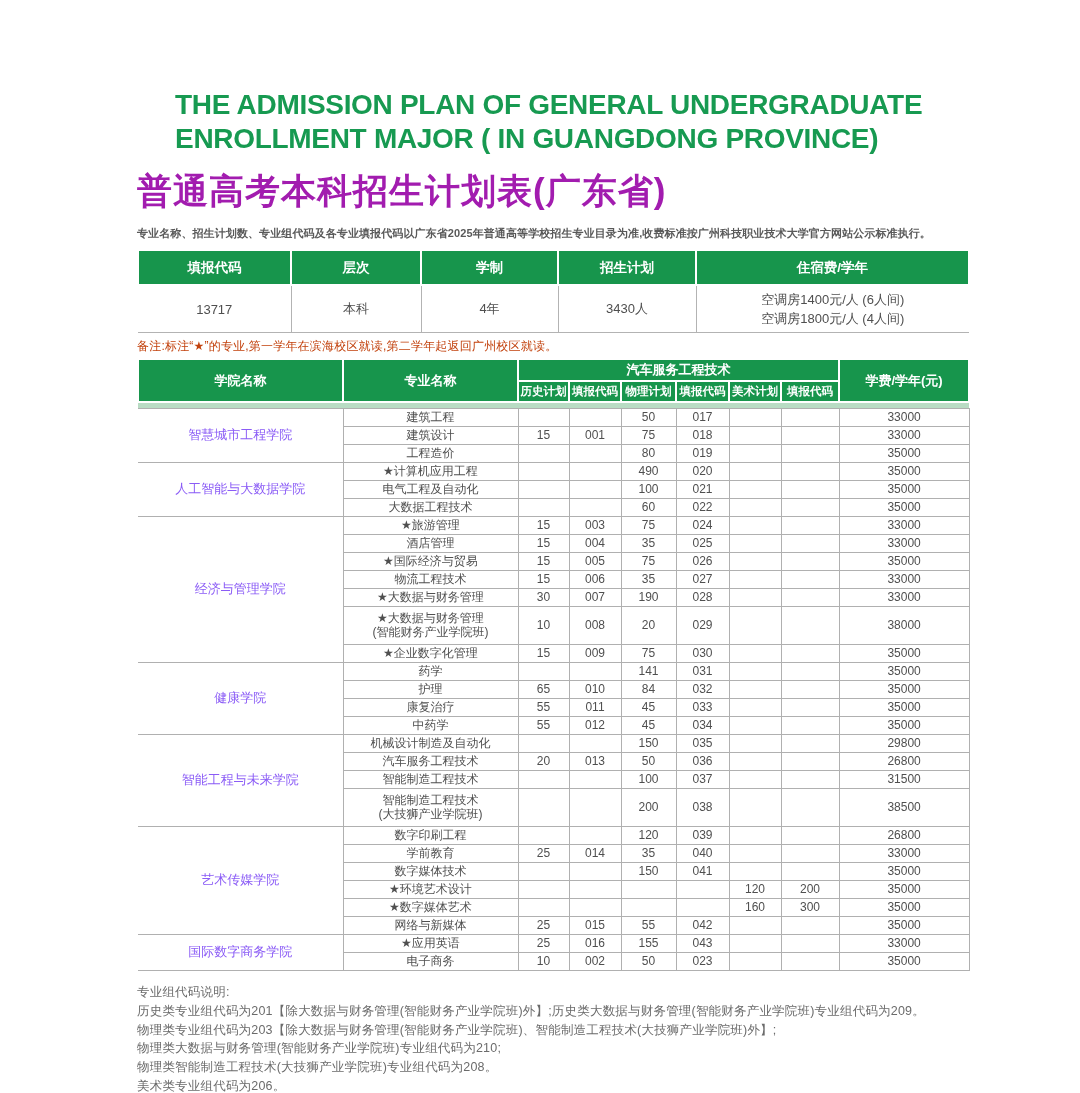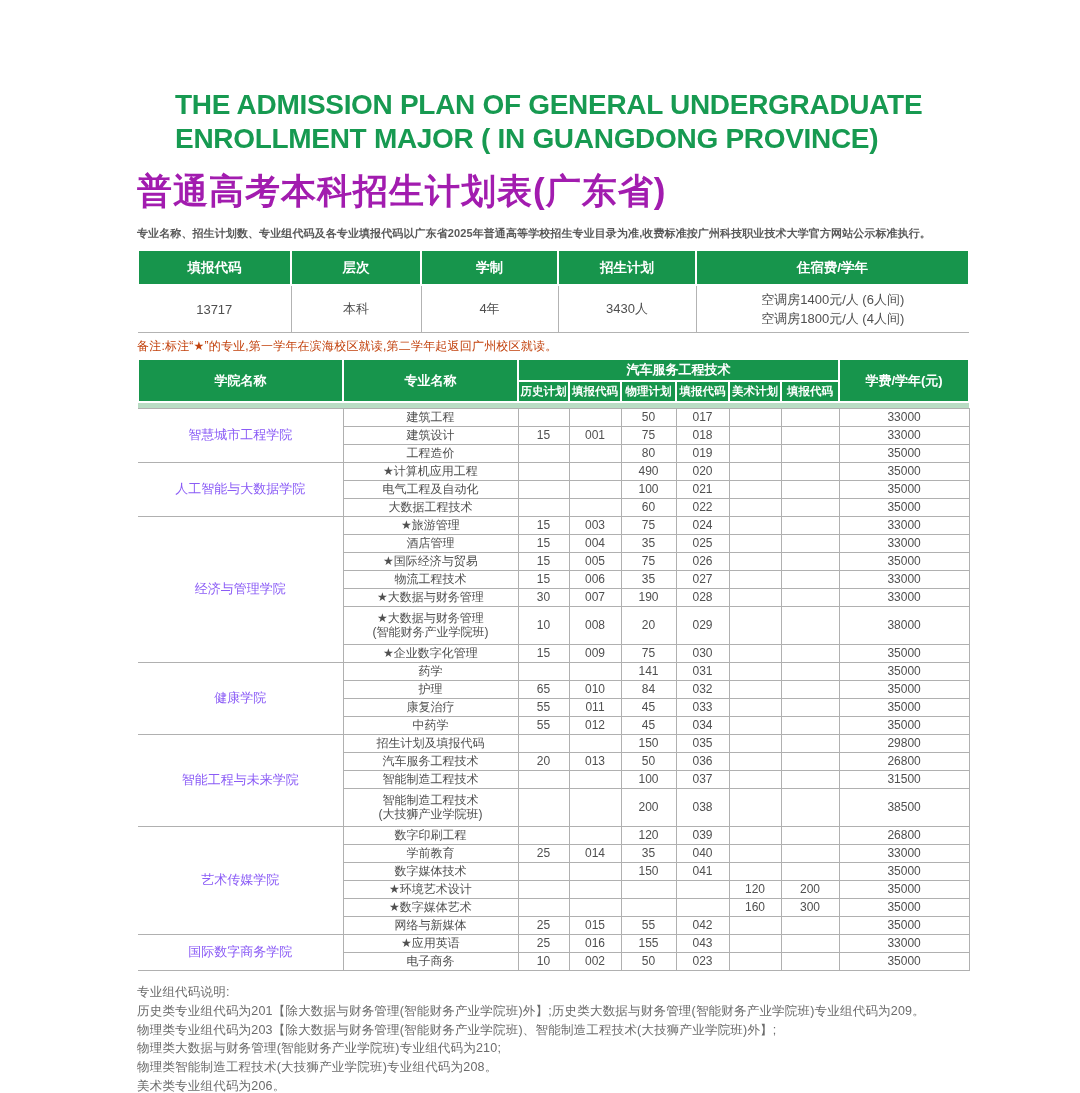--- a/index.html
+++ b/index.html
@@ -312,21 +312,21 @@
           <td>55</td>
           <td>012</td>
           <td>45</td>
           <td>034</td>
           <td></td>
           <td></td>
           <td>35000</td>
         </tr>
         <tr>
           <td rowspan="4" class="college">智能工程与未来学院</td>
-          <td>招生计划及填报代码</td>
+          <td>机械设计制造及自动化</td>
           <td></td>
           <td></td>
           <td>150</td>
           <td>035</td>
           <td></td>
           <td></td>
           <td>29800</td>
         </tr>
         <tr>
           <td>汽车服务工程技术</td>

